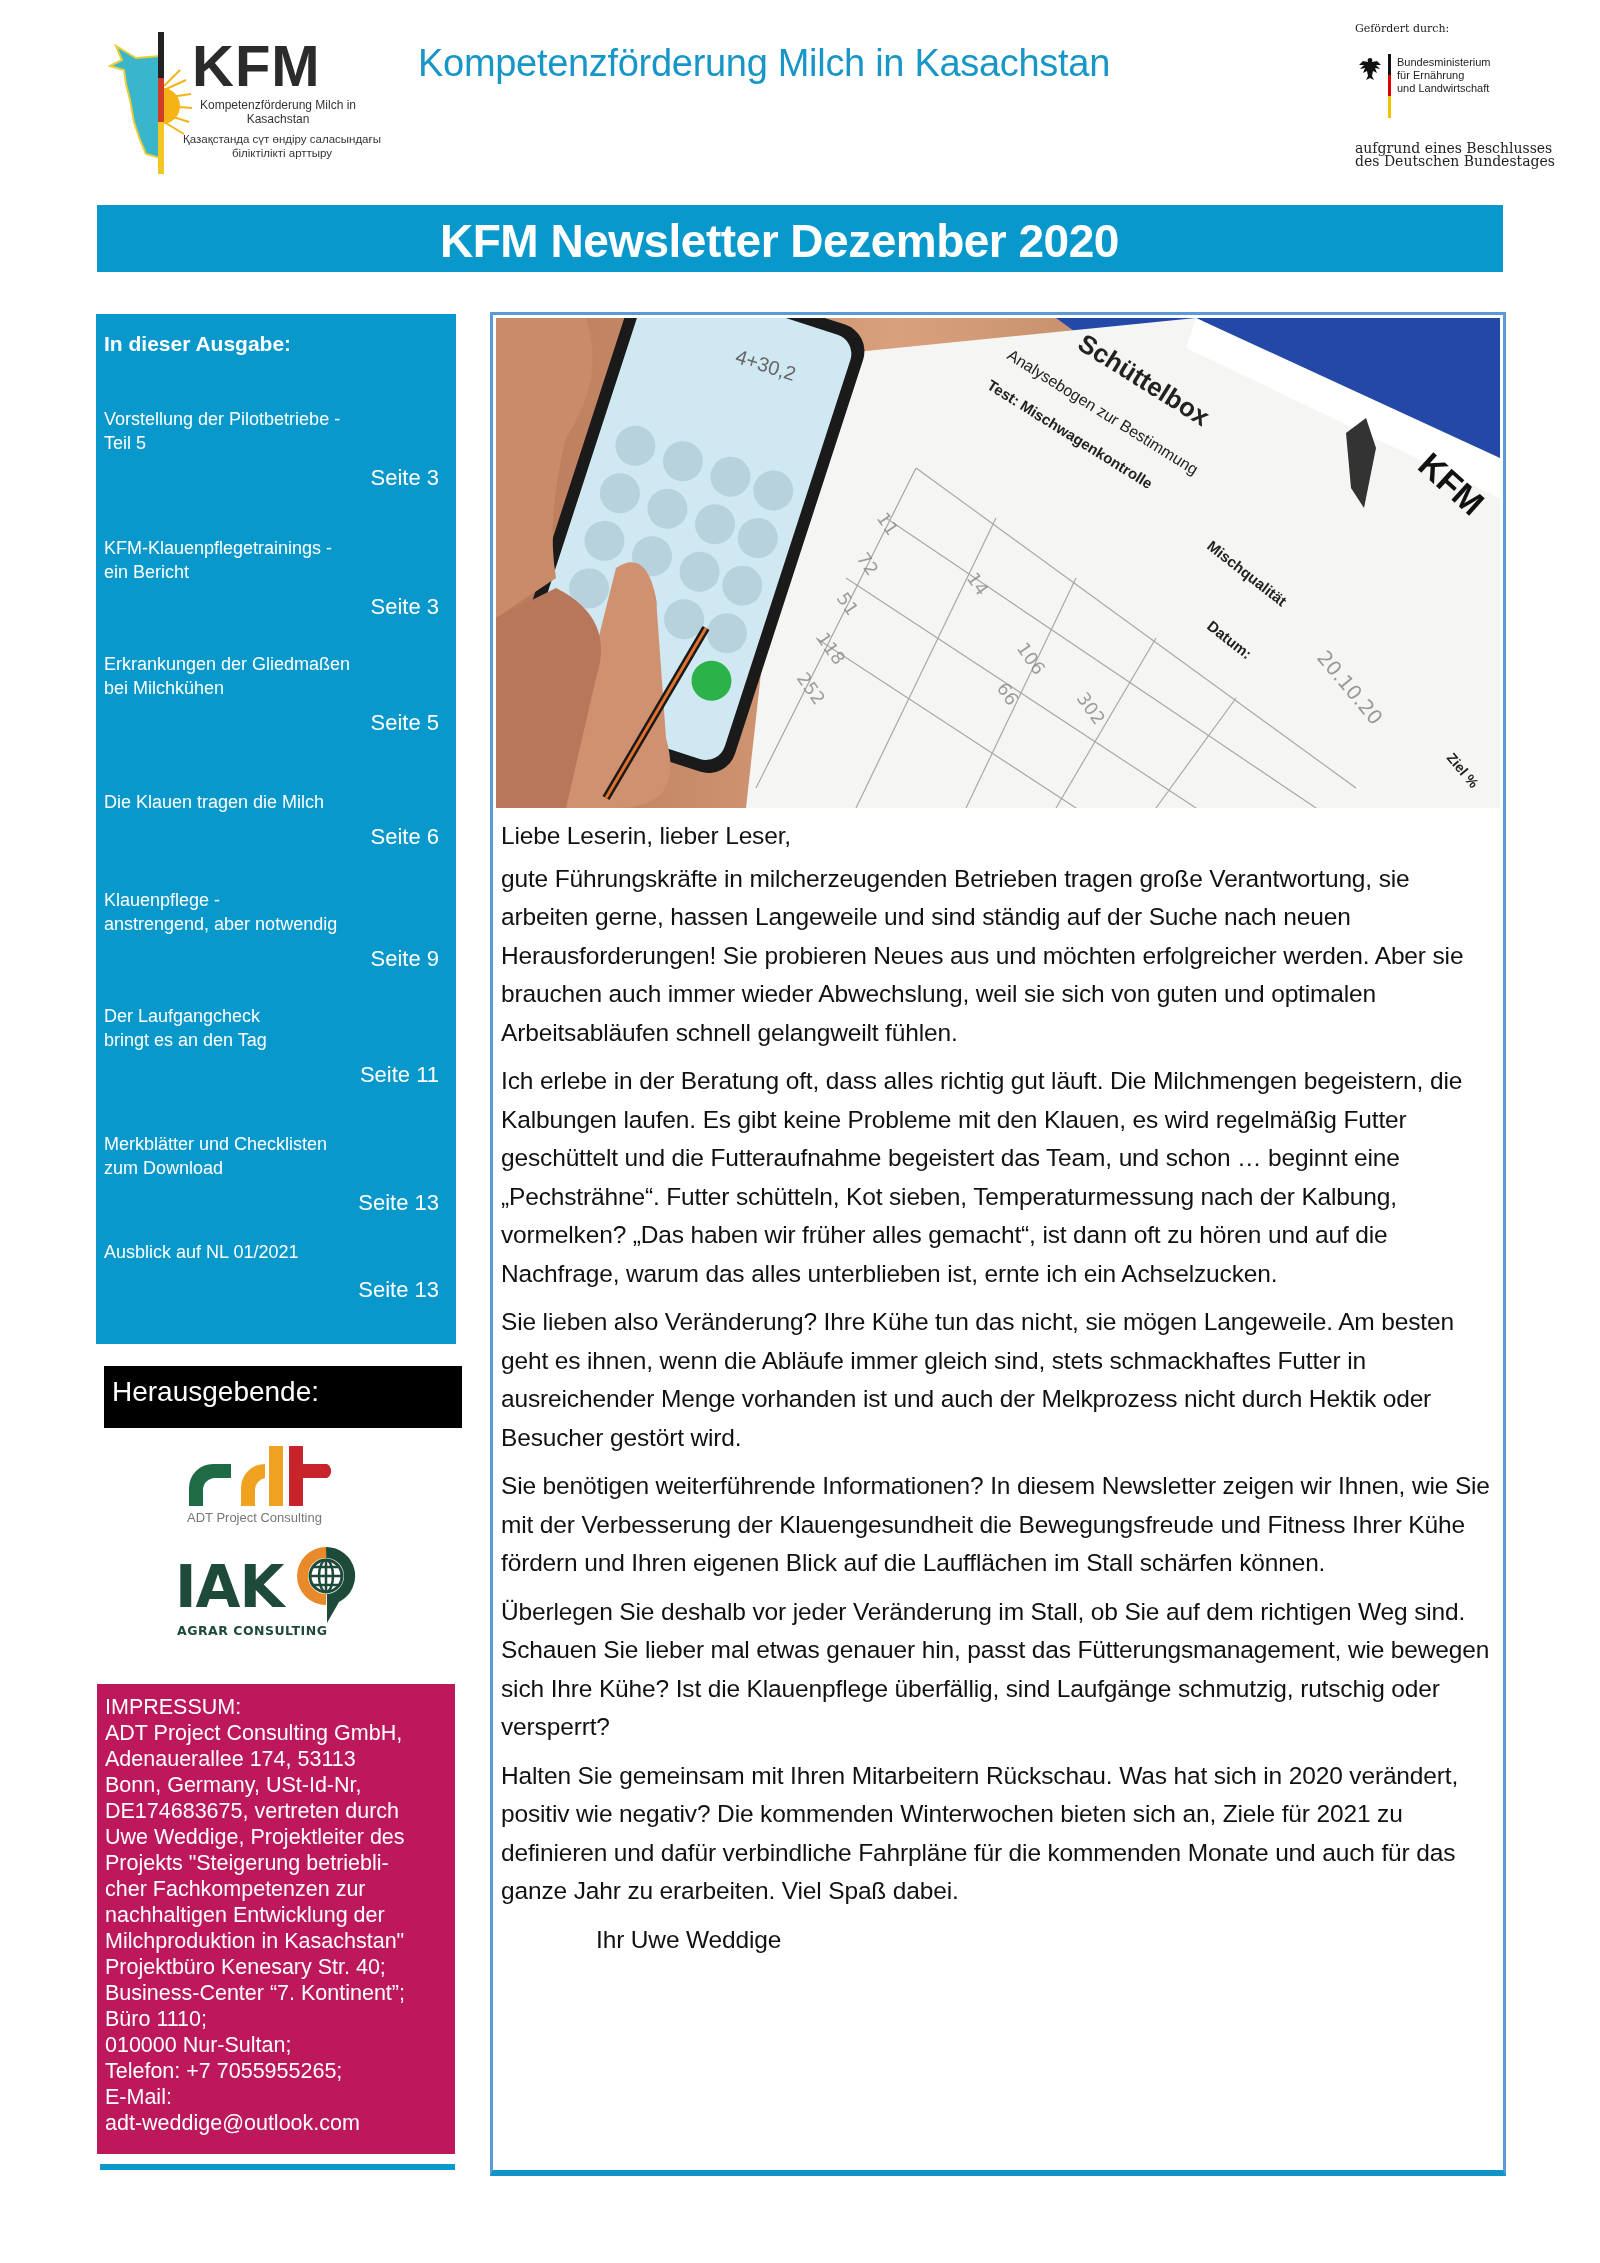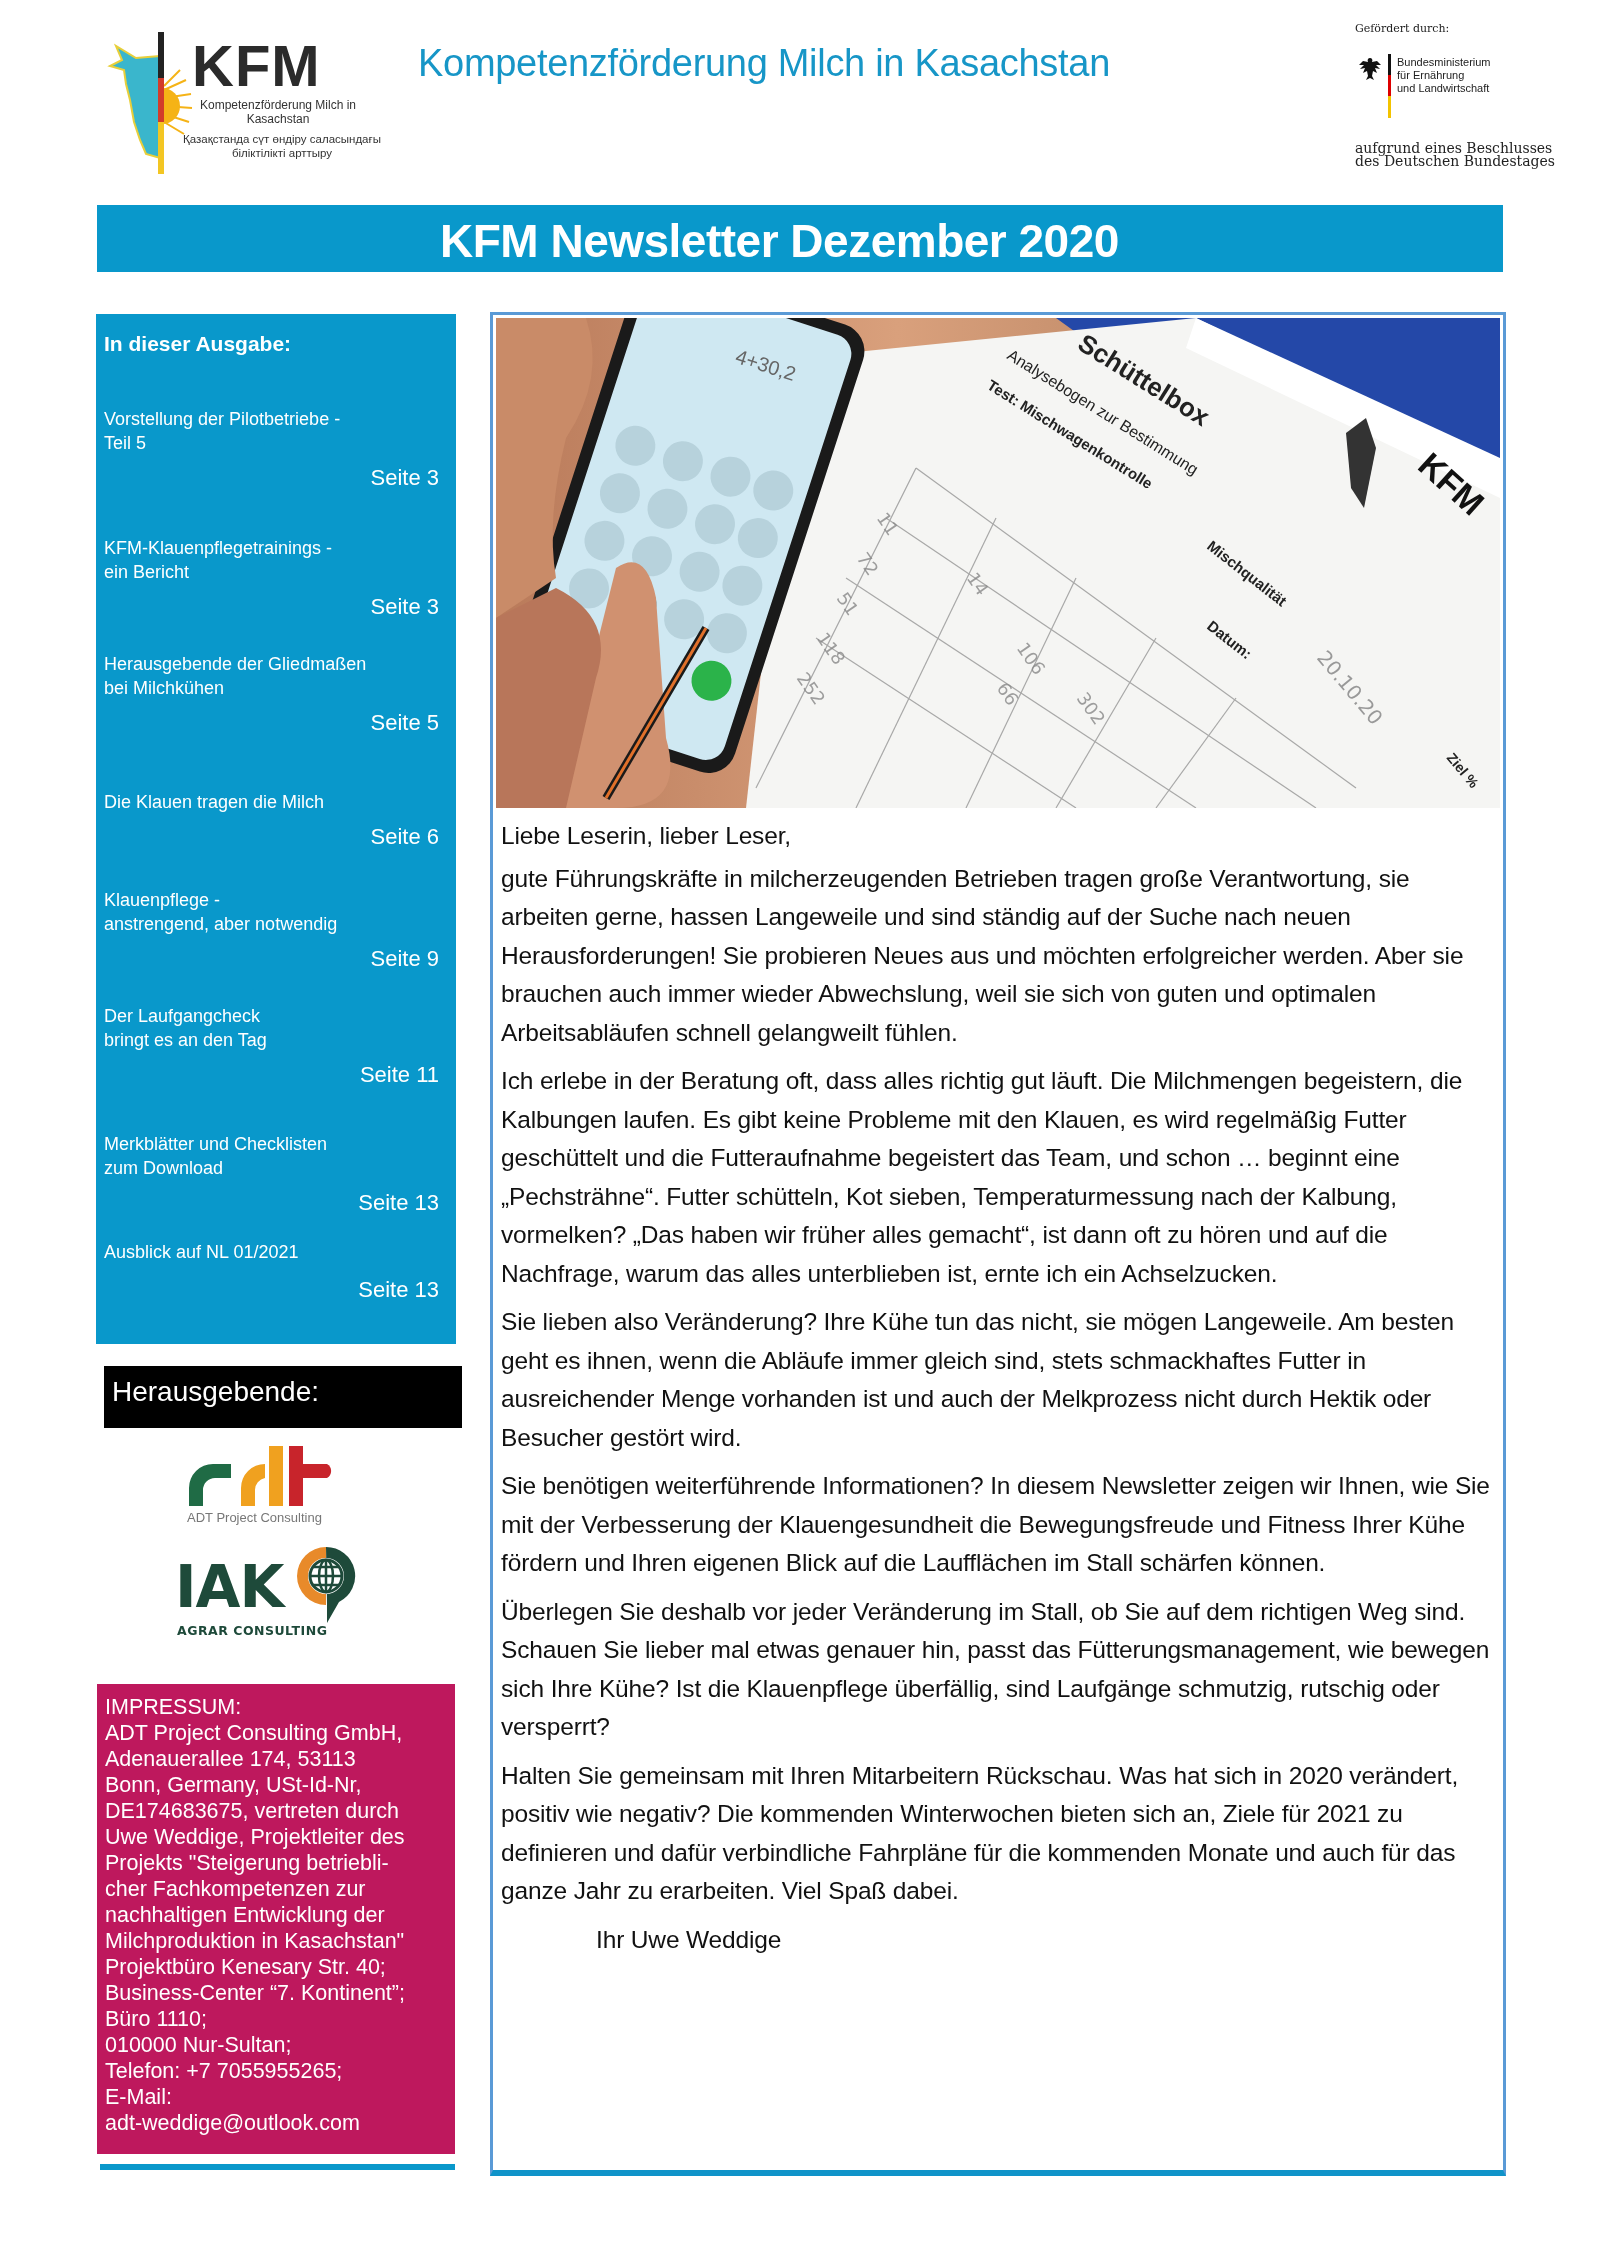--- a/index.html
+++ b/index.html
@@ -112,21 +112,21 @@
     <div class="t">Vorstellung der Pilotbetriebe  -
 Teil 5</div>
     <div class="p">Seite 3</div>
   </div>
   <div class="toc-item" style="top:222px">
     <div class="t">KFM-Klauenpflegetrainings  -
 ein Bericht</div>
     <div class="p">Seite 3</div>
   </div>
   <div class="toc-item" style="top:338px">
-    <div class="t">Herausgebende der Gliedmaßen
+    <div class="t">Erkrankungen der Gliedmaßen
 bei Milchkühen</div>
     <div class="p">Seite 5</div>
   </div>
   <div class="toc-item" style="top:476px">
     <div class="t">Die Klauen tragen die Milch</div>
     <div class="p">Seite 6</div>
   </div>
   <div class="toc-item" style="top:574px">
     <div class="t">Klauenpflege -
 anstrengend, aber notwendig</div>

